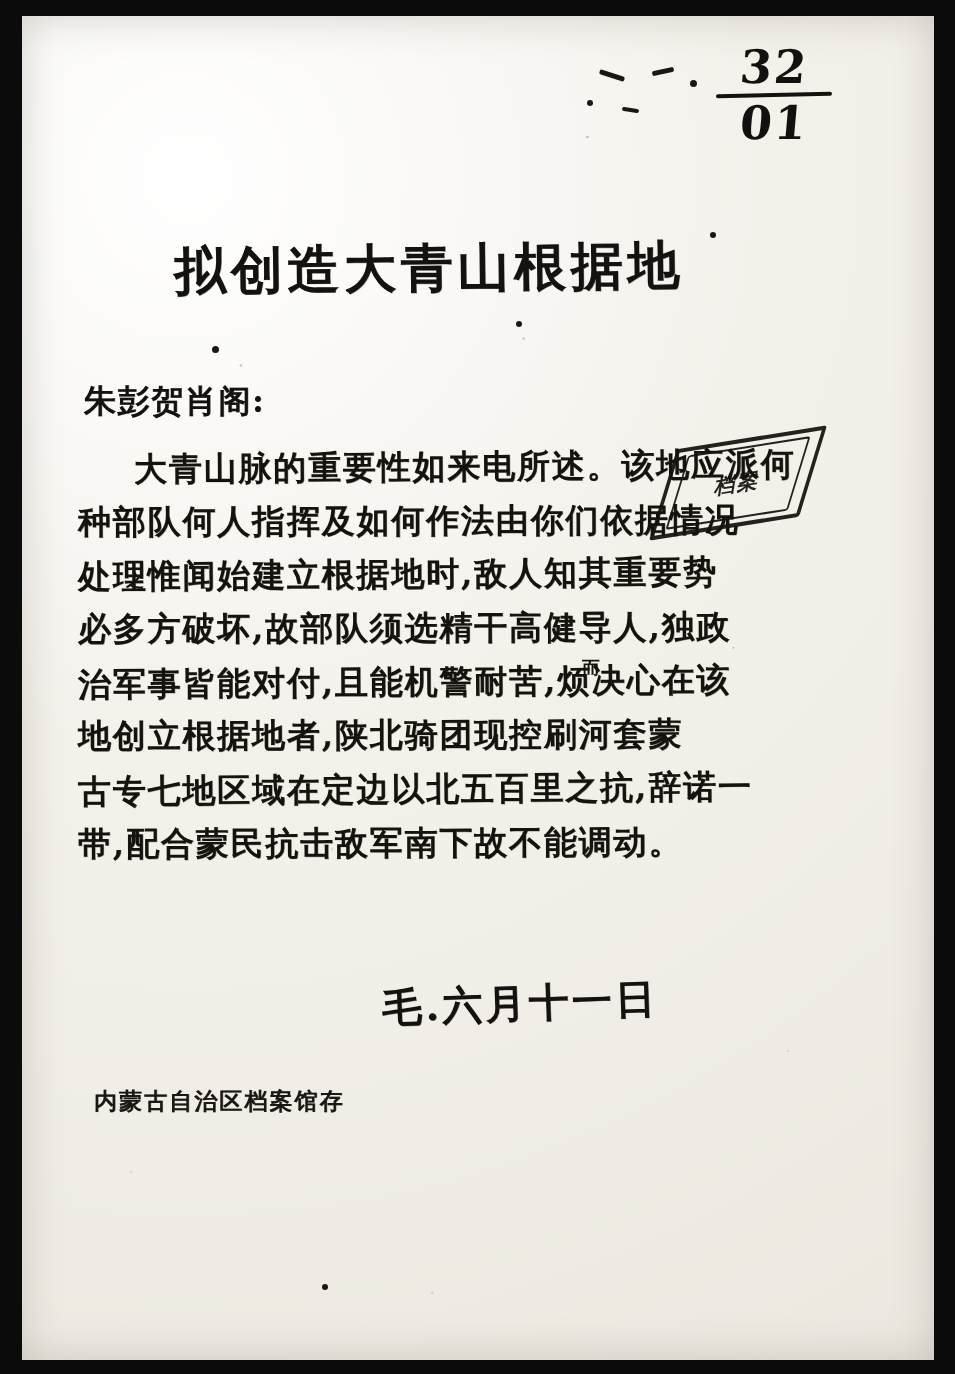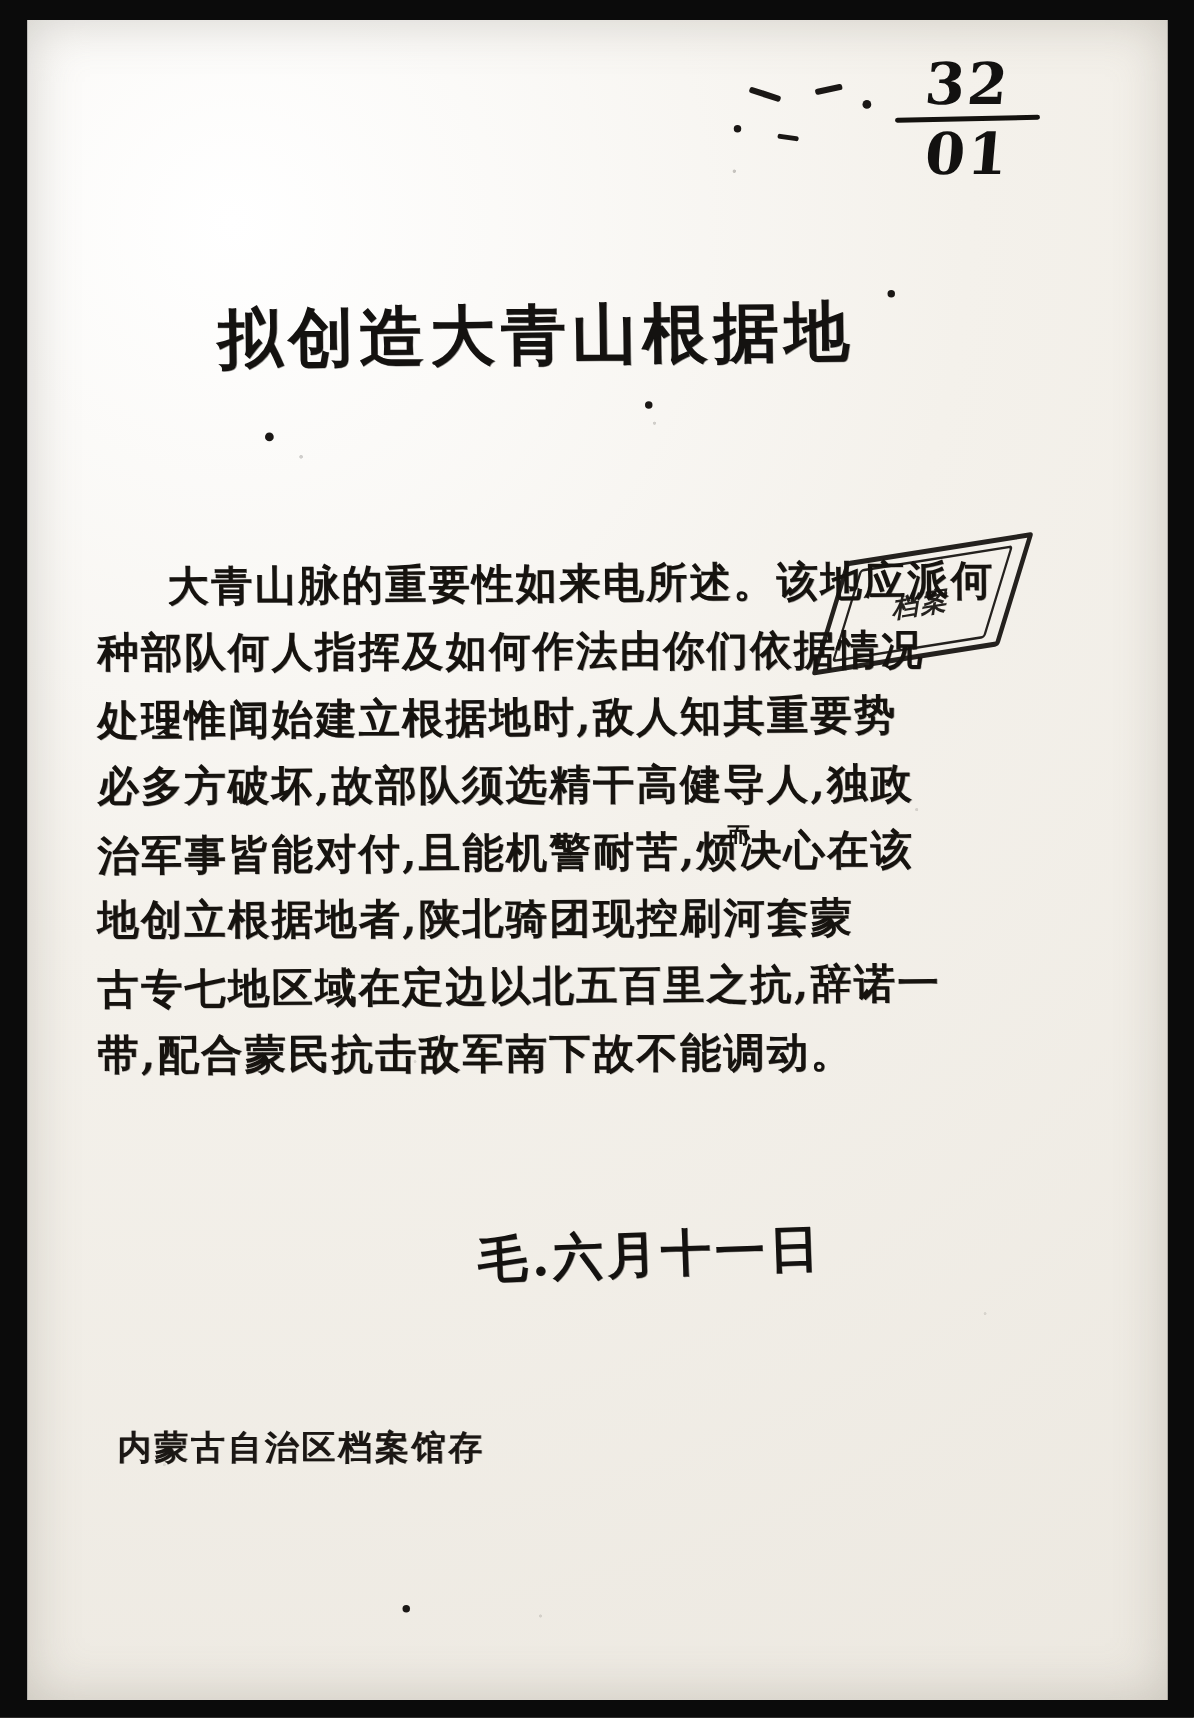--- a/index.html
+++ b/index.html
@@ -164,22 +164,22 @@
     left: 360px;
     top: 960px;
     font-size: 40px;
     letter-spacing: 0.08em;
     transform: rotate(-2deg);
   }
 
   
   #archiveline {
     left: 72px;
-    top: 1124px;
-    font-size: 27px;
+    top: 1070px;
+    font-size: 23px;
     letter-spacing: 0.09em;
     color: #1b1714;
   }
 
   
   #stamp {
     position: absolute;
     left: 640px;
     top: 424px;
     width: 152px;
@@ -231,20 +231,21 @@
     <div class="dotmark" style="left:565px;top:84px;width:6px;height:6px;"></div>
     <div class="dashmark" style="left:600px;top:92px;width:17px;height:4px;transform:rotate(8deg);"></div>
     <div class="dotmark" style="left:688px;top:216px;width:6px;height:6px;"></div>
     <div class="dotmark" style="left:494px;top:305px;width:6px;height:6px;"></div>
     <div class="dotmark" style="left:190px;top:330px;width:7px;height:7px;"></div>
     <div class="dotmark" style="left:300px;top:1268px;width:6px;height:6px;"></div>
 
 
     <div class="hw" id="doctitle">拟创造大青山根据地</div>
 
+    <div class="hw" id="salutation">朱彭贺肖阁:</div>
 
     <div id="bodyblock">
       <div class="line indent">大青山脉的重要性如来电所述。该地应派何</div>
       <div class="line">种部队何人指挥及如何作法由你们依据情况</div>
       <div class="line">处理惟闻始建立根据地时,敌人知其重要势</div>
       <div class="line">必多方破坏,故部队须选精干高健导人,独政</div>
       <div class="line">治军事皆能对付,且能机警耐苦,烦决心在该</div>
       <div class="line">地创立根据地者,陕北骑团现控刷河套蒙</div>
       <div class="line">古专七地区域在定边以北五百里之抗,辞诺一</div>
       <div class="line">带,配合蒙民抗击敌军南下故不能调动。</div>

